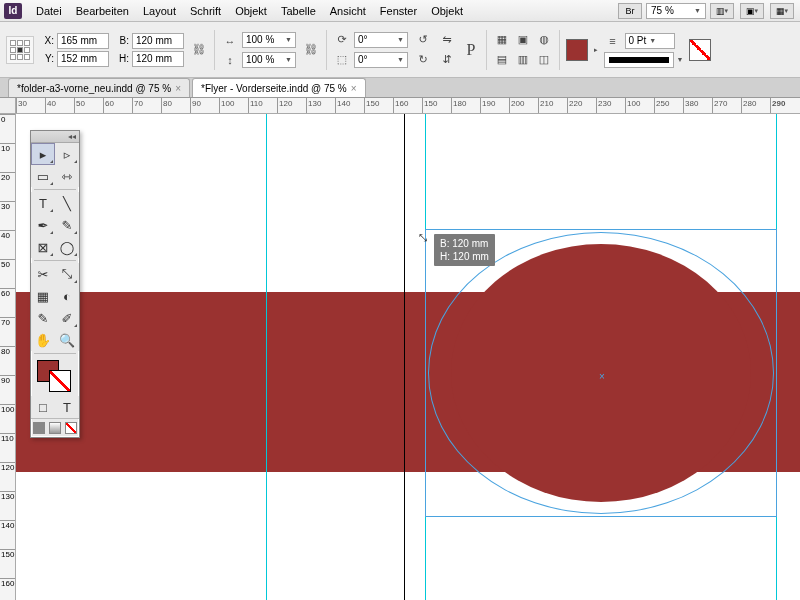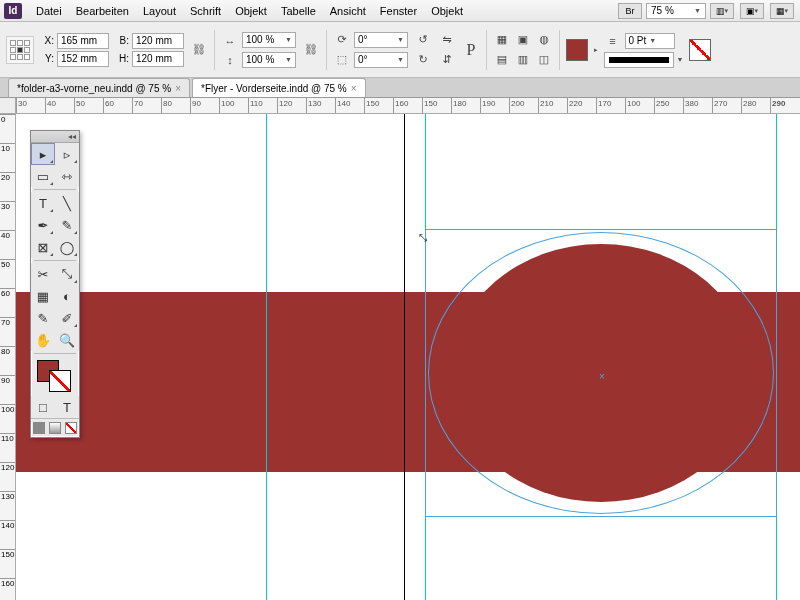--- a/index.html
+++ b/index.html
@@ -265,21 +265,21 @@
     <div class="tlabel" style="left: 437px;">180</div>
     <div class="tick" style="left: 464px;"></div>
     <div class="tlabel" style="left: 466px;">190</div>
     <div class="tick" style="left: 493px;"></div>
     <div class="tlabel" style="left: 495px;">200</div>
     <div class="tick" style="left: 522px;"></div>
     <div class="tlabel" style="left: 524px;">210</div>
     <div class="tick" style="left: 551px;"></div>
     <div class="tlabel" style="left: 553px;">220</div>
     <div class="tick" style="left: 580px;"></div>
-    <div class="tlabel" style="left: 582px;">170</div>
+    <div class="tlabel" style="left: 582px;">230</div>
     <div class="tick" style="left: 609px;"></div>
     <div class="tlabel" style="left: 611px;">100</div>
     <div class="tick" style="left: 638px;"></div>
     <div class="tlabel" style="left: 640px;">250</div>
     <div class="tick" style="left: 667px;"></div>
     <div class="tlabel" style="left: 669px;">380</div>
     <div class="tick" style="left: 696px;"></div>
     <div class="tlabel" style="left: 698px;">270</div>
     <div class="tick" style="left: 725px;"></div>
     <div class="tlabel" style="left: 727px;">280</div>
@@ -327,20 +327,24 @@
   <div class="red-band"></div>
   <div class="cyan-guide-v1"></div>
   <div class="page-edge"></div>
   <div class="cyan-guide-v2"></div>
   <div class="cyan-guide-v3"></div>
   <div class="circle-fill"></div>
   <div class="sel-frame"></div>
   <div class="ellipse"></div>
   <div class="ctr-x">×</div>
   <div class="cursor-sq">⤡</div>
+  <div class="smart-tip">
+    <div>B: 120 mm</div>
+    <div>H: 120 mm</div>
+  </div>
 </div>
 
 <div class="tools">
   <div class="tools-header">
       <span class="arr">◂◂</span>
     </div>
   <div class="toolgrid">
     <div class="tool sel">▸<div class="corner"></div></div>
     <div class="tool">▹<div class="corner"></div></div>
     <div class="tool">▭<div class="corner"></div></div>

